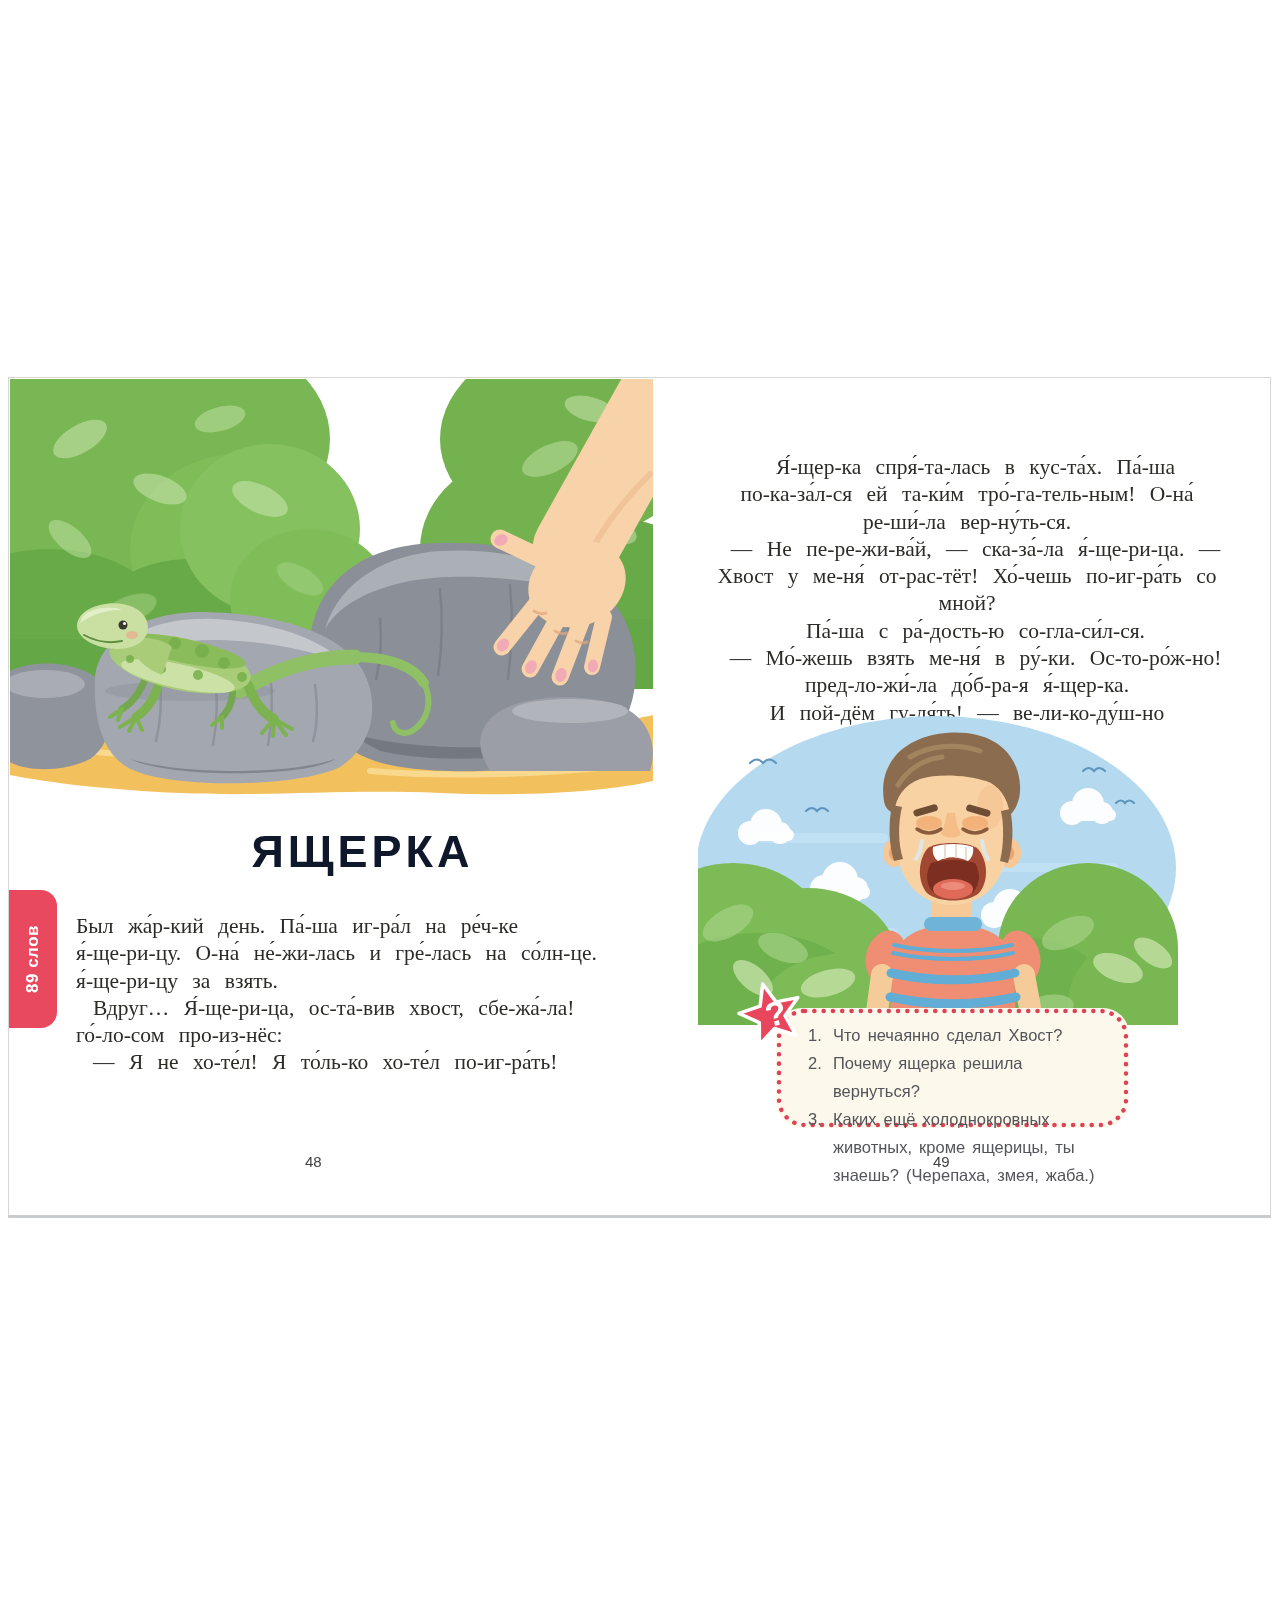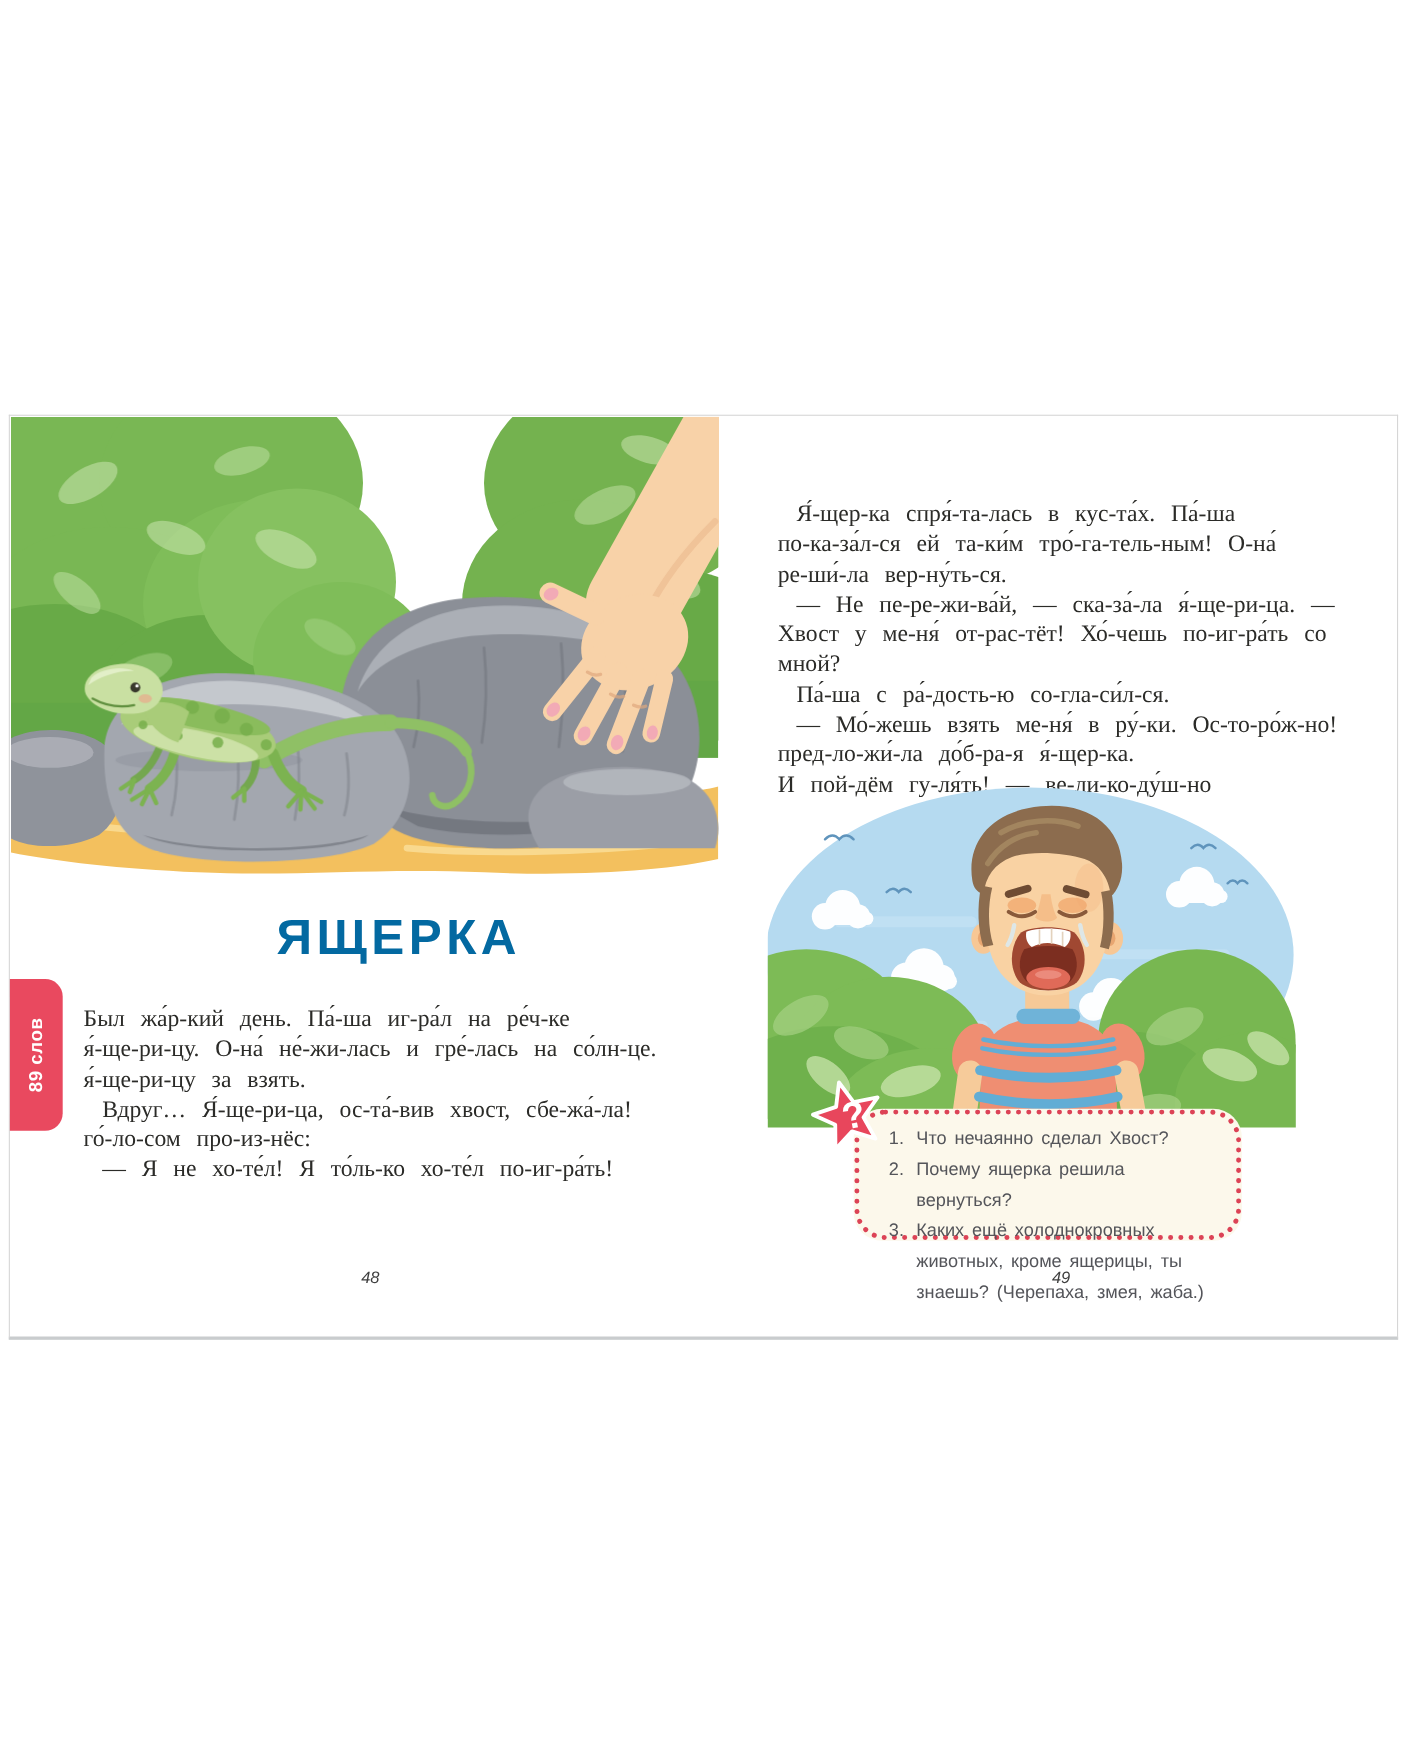--- a/index.html
+++ b/index.html
@@ -8,38 +8,38 @@
   .spread{position:absolute;left:8px;top:377px;width:1263px;height:841px;
           border:1px solid #d6d6d6;border-bottom:3px solid #c9ccce;background:#fff;box-sizing:border-box;}
   .illus-left{position:absolute;left:1px;top:1px;width:643px;height:424px;}
   .illus-right{position:absolute;left:689px;top:335px;width:480px;height:312px;}
   .tab{position:absolute;left:0;top:512px;width:48px;height:138px;background:#e9495f;
        border-radius:0 16px 16px 0;display:flex;align-items:center;justify-content:center;}
   .tab span{transform:rotate(-90deg);white-space:nowrap;color:#fff;font-weight:bold;
        font-size:17px;letter-spacing:.5px;font-family:"Liberation Sans",sans-serif;}
   .title{position:absolute;left:67px;top:448px;width:573px;margin:0;text-align:center;
        font-family:"Liberation Sans",sans-serif;font-weight:bold;font-size:45px;
-       color:#0369a1;letter-spacing:4px;}
+       color:#0f172a;letter-spacing:4px;}
   .textcol{position:absolute;font-family:"Liberation Serif",serif;font-size:21.5px;
        color:#2b2b28;word-spacing:9px;}
   .textcol .line{height:27.3px;line-height:27.3px;white-space:nowrap;}
   .textcol .line.ind{padding-left:17px;}
   .col-left{left:67px;top:503px;width:580px;margin-top:32px;}
-  .col-right{left:698px;top:76px;width:520px;}
+  .col-right{left:698px;top:76px;width:520px;text-align:center;}
   .qbox{position:absolute;left:767px;top:630px;width:353px;height:120px;background:#fcf8eb;
        border-radius:26px;}
   .qborder{position:absolute;left:0;top:0;width:353px;height:120px;}
   .qitems{position:absolute;left:32px;top:13px;right:16px;color:#54555a;font-size:16.5px;
        line-height:28px;word-spacing:2.5px;}
   .qitem{display:flex;}
   .qnum{width:25px;flex:none;}
   .qtext{flex:1;}
   .star{position:absolute;left:726px;top:599px;width:72px;height:72px;}
-  .pagenum{position:absolute;top:775px;width:40px;text-align:right;font-size:15px;color:#3f3f3f;
-       font-family:"Liberation Sans",sans-serif;font-style:italic;}
+  .pagenum{position:absolute;top:775px;width:40px;text-align:left;font-size:15px;color:#3f3f3f;
+       font-family:"Liberation Sans",sans-serif;}
   .pagenum.pleft{left:296px;}
   .pagenum.pright{left:924px;}
 </style>
 </head>
 <body>
 
 <div class="canvas">
   <div class="spread">
 
     <div class="illus-left">

